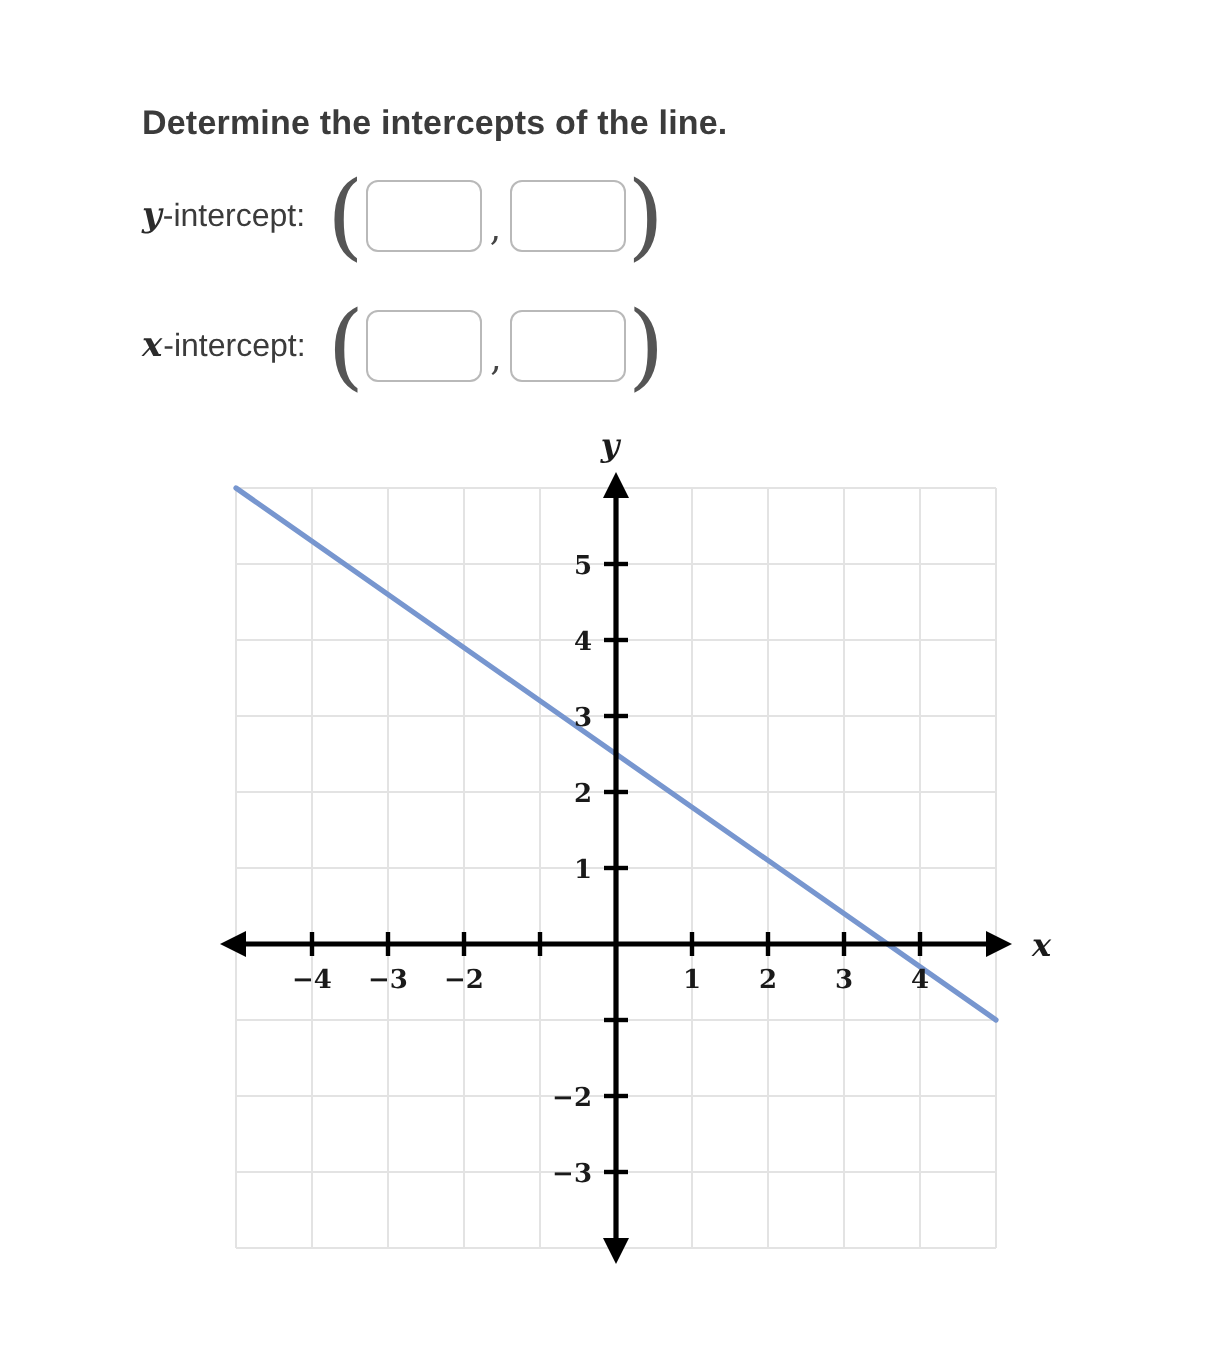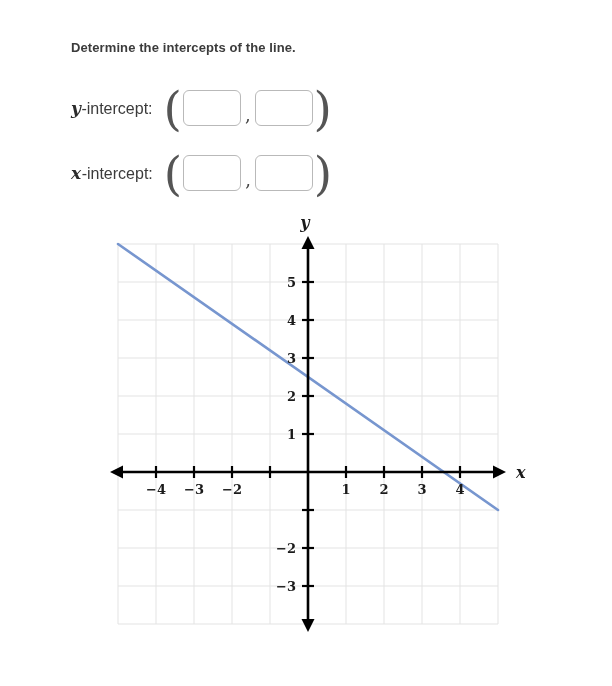--- a/index.html
+++ b/index.html
@@ -13,22 +13,22 @@
     position: relative;
     overflow: hidden;
     font-family: "Liberation Sans", sans-serif;
     color: #333333;
   }
 
   
   #prompt {
     position: absolute;
     left: 71px;
-    top: 40px;
-    font-size: 13px;
+    top: 52px;
+    font-size: 17px;
     font-weight: bold;
     color: #3b3b3b;
     letter-spacing: 0.1px;
     white-space: nowrap;
   }
 
   
   .intercept-row {
     position: absolute;
     left: 71px;

